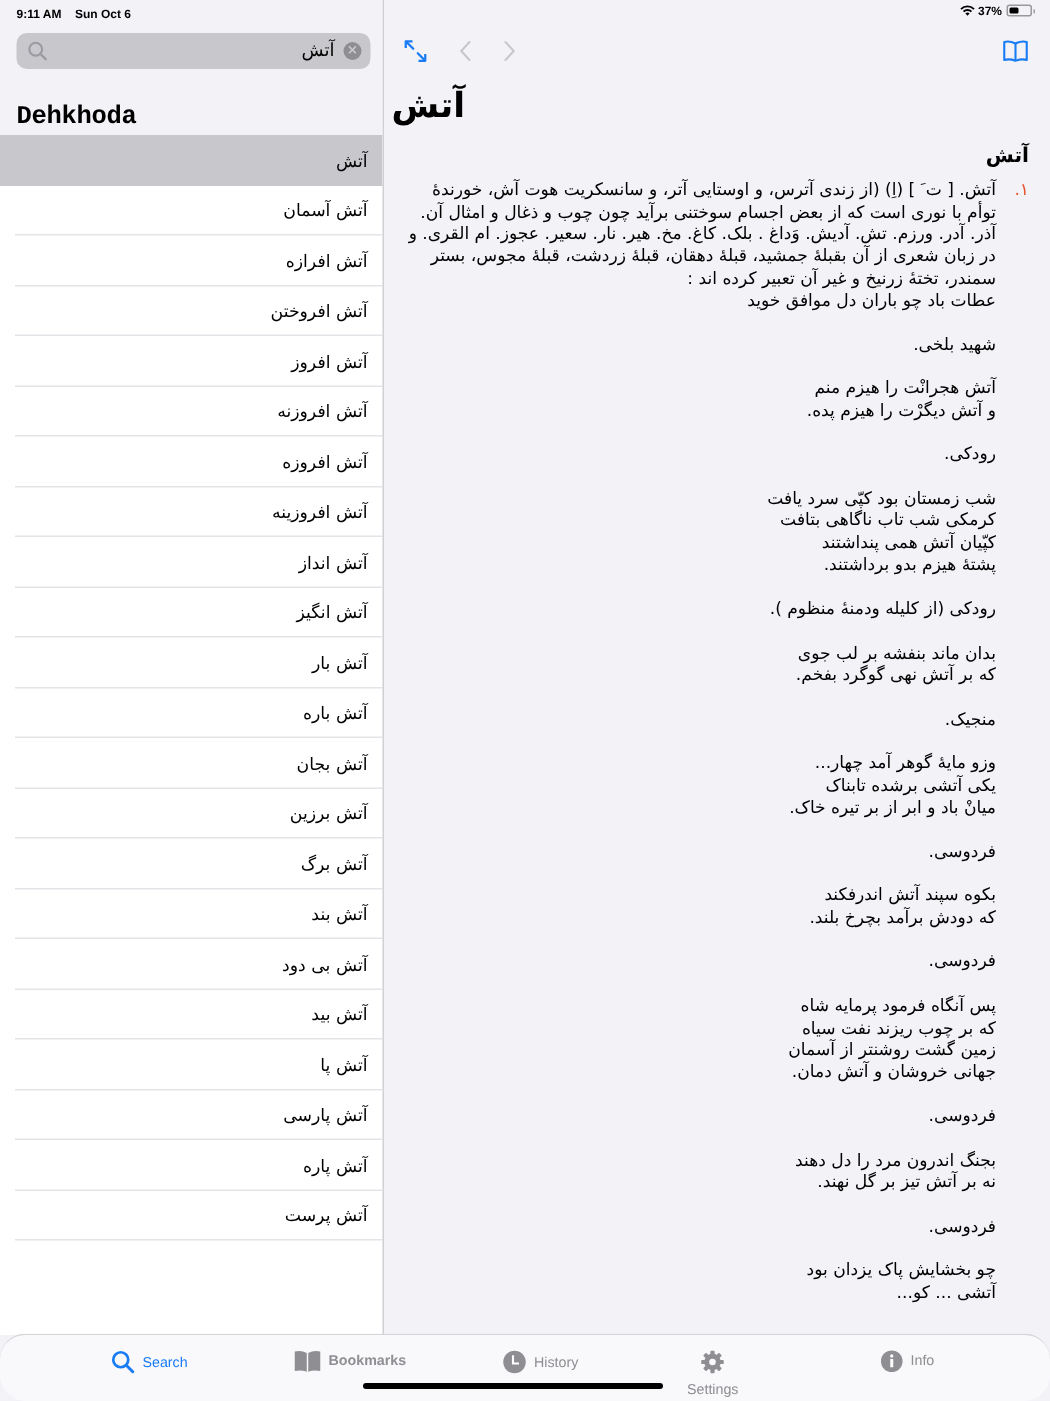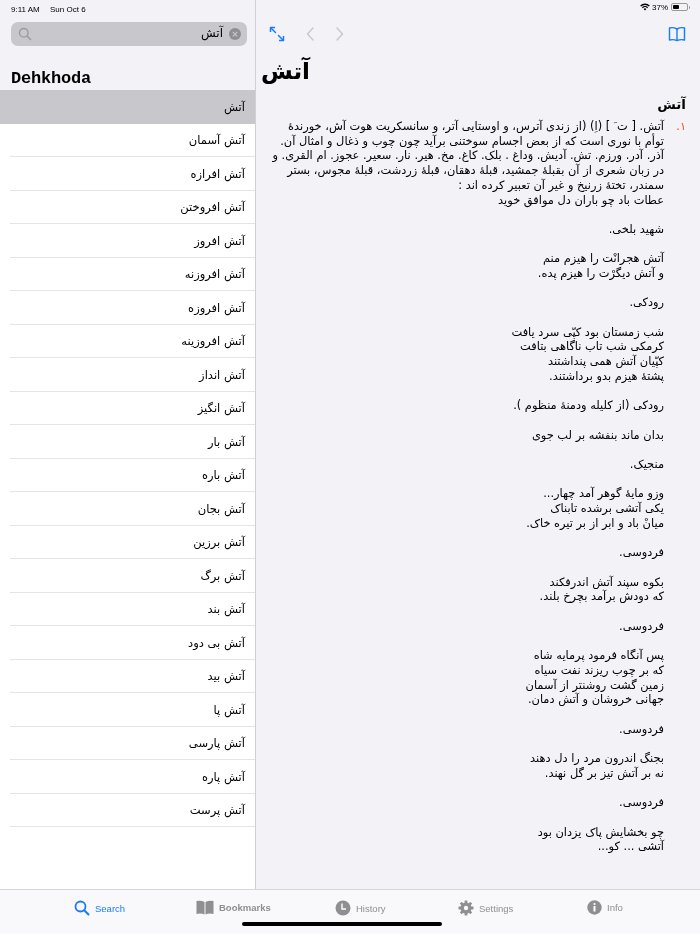--- a/index.html
+++ b/index.html
@@ -8,20 +8,21 @@
     font-family: "DejaVu Sans", "Liberation Sans", sans-serif;
     background: #f2f2f7;
     position: relative;
     color: #000;
   }
   
   .status-bar {
     position: absolute; top: 0; left: 0; width: 700px; height: 18px;
     font-size: 8px; font-family: "Liberation Sans", sans-serif;
     z-index: 5;
+    font-weight: bold;
   }
   .status-time { position: absolute; left: 11px; top: 5px; }
   .status-date { position: absolute; left: 50px; top: 5px; }
   .status-right { position: absolute; right: 12px; top: 3px; display: flex; gap: 2px; font-size: 8px; }
   .battery { width: 17px; height: 8px; border: 1px solid #999; border-radius: 2px; position: relative; margin-left: 1px; }
   .battery::before { content: ""; position: absolute; left: 1px; top: 1px; width: 6px; height: 4px; background: #000; border-radius: 1px; }
   .battery::after { content: ""; position: absolute; right: -3px; top: 2px; width: 1.5px; height: 3px; background: #999; border-radius: 0 1px 1px 0; }
 
   
   .left-pane {
@@ -76,21 +77,21 @@
     font-size: 11.4px; line-height: 14.7px;
   }
   .def-number { position: absolute; right: 0; top: 0; color: #e8532f; }
   .def-body { margin-right: 22px; }
   .def-body p { white-space: pre-wrap; }
   .def-body .gap { height: 14.7px; }
 
   
   .tab-bar {
     position: absolute; left: 0; top: 889px; width: 700px; height: 45px;
-    background: rgba(249,249,251,0.97); border-top: 1px solid #d6d6da; z-index: 4;
+    background: rgba(249,249,251,0.97); border-top: 1px solid #d6d6da; z-index: 4; border-radius: 17px;
   }
   .tab { position: absolute; top: 10px; display: flex; align-items: center; gap: 5px;
     font-family: "Liberation Sans", sans-serif; font-size: 9.5px; color: #8e8e93; }
   .tab.active { color: #1a7cf5; }
   .tab svg { display: block; }
   .home-indicator {
     position: absolute; left: 242px; top: 922px; width: 200px; height: 4px; background: #000; border-radius: 2px; z-index: 6;
   }
 </style>
 </head>
@@ -231,20 +232,21 @@
         <p>رودکی.</p>
         <div class="gap"></div>
         <p>شب زمستان بود کپّی سرد یافت</p>
         <p>کرمکی شب تاب ناگاهی بتافت</p>
         <p>کپّیان آتش همی پنداشتند</p>
         <p>پشتهٔ هیزم بدو برداشتند.</p>
         <div class="gap"></div>
         <p>رودکی (از کلیله ودمنهٔ منظوم ).</p>
         <div class="gap"></div>
         <p>بدان ماند بنفشه بر لب جوی</p>
+        <p>که بر آتش نهی گوگرد بفخم.</p>
         <div class="gap"></div>
         <p>منجیک.</p>
         <div class="gap"></div>
         <p>وزو مایهٔ گوهر آمد چهار...</p>
         <p>یکی آتشی برشده تابناک</p>
         <p>میانْ باد و ابر از بر تیره خاک.</p>
         <div class="gap"></div>
         <p>فردوسی.</p>
         <div class="gap"></div>
         <p>بکوه سپند آتش اندرفکند</p>
@@ -285,21 +287,21 @@
     </svg>
     <span>Bookmarks</span>
   </div>
   <div class="tab" style="left:335px;">
     <svg width="16" height="16" viewBox="0 0 16 16">
       <circle cx="8" cy="8" r="7.5" fill="#8e8e93"></circle>
       <path d="M7 3.5 L7 9 L11 9" fill="none" stroke="#fff" stroke-width="1.4"></path>
     </svg>
     <span>History</span>
   </div>
-  <div class="tab" style="left:458px;">
+  <div class="tab" style="left:458px;flex-direction:column;">
     <svg width="16" height="16" viewBox="0 0 16 16">
       <g fill="#8e8e93">
         <circle cx="8" cy="8" r="5.5"></circle>
         <rect x="6.6" y="0.5" width="2.8" height="15" rx="0.6"></rect>
         <rect x="0.5" y="6.6" width="15" height="2.8" rx="0.6"></rect>
         <rect x="6.6" y="0.5" width="2.8" height="15" rx="0.6" transform="rotate(45 8 8)"></rect>
         <rect x="6.6" y="0.5" width="2.8" height="15" rx="0.6" transform="rotate(-45 8 8)"></rect>
       </g>
       <circle cx="8" cy="8" r="2.2" fill="#f9f9fb"></circle>
     </svg>

